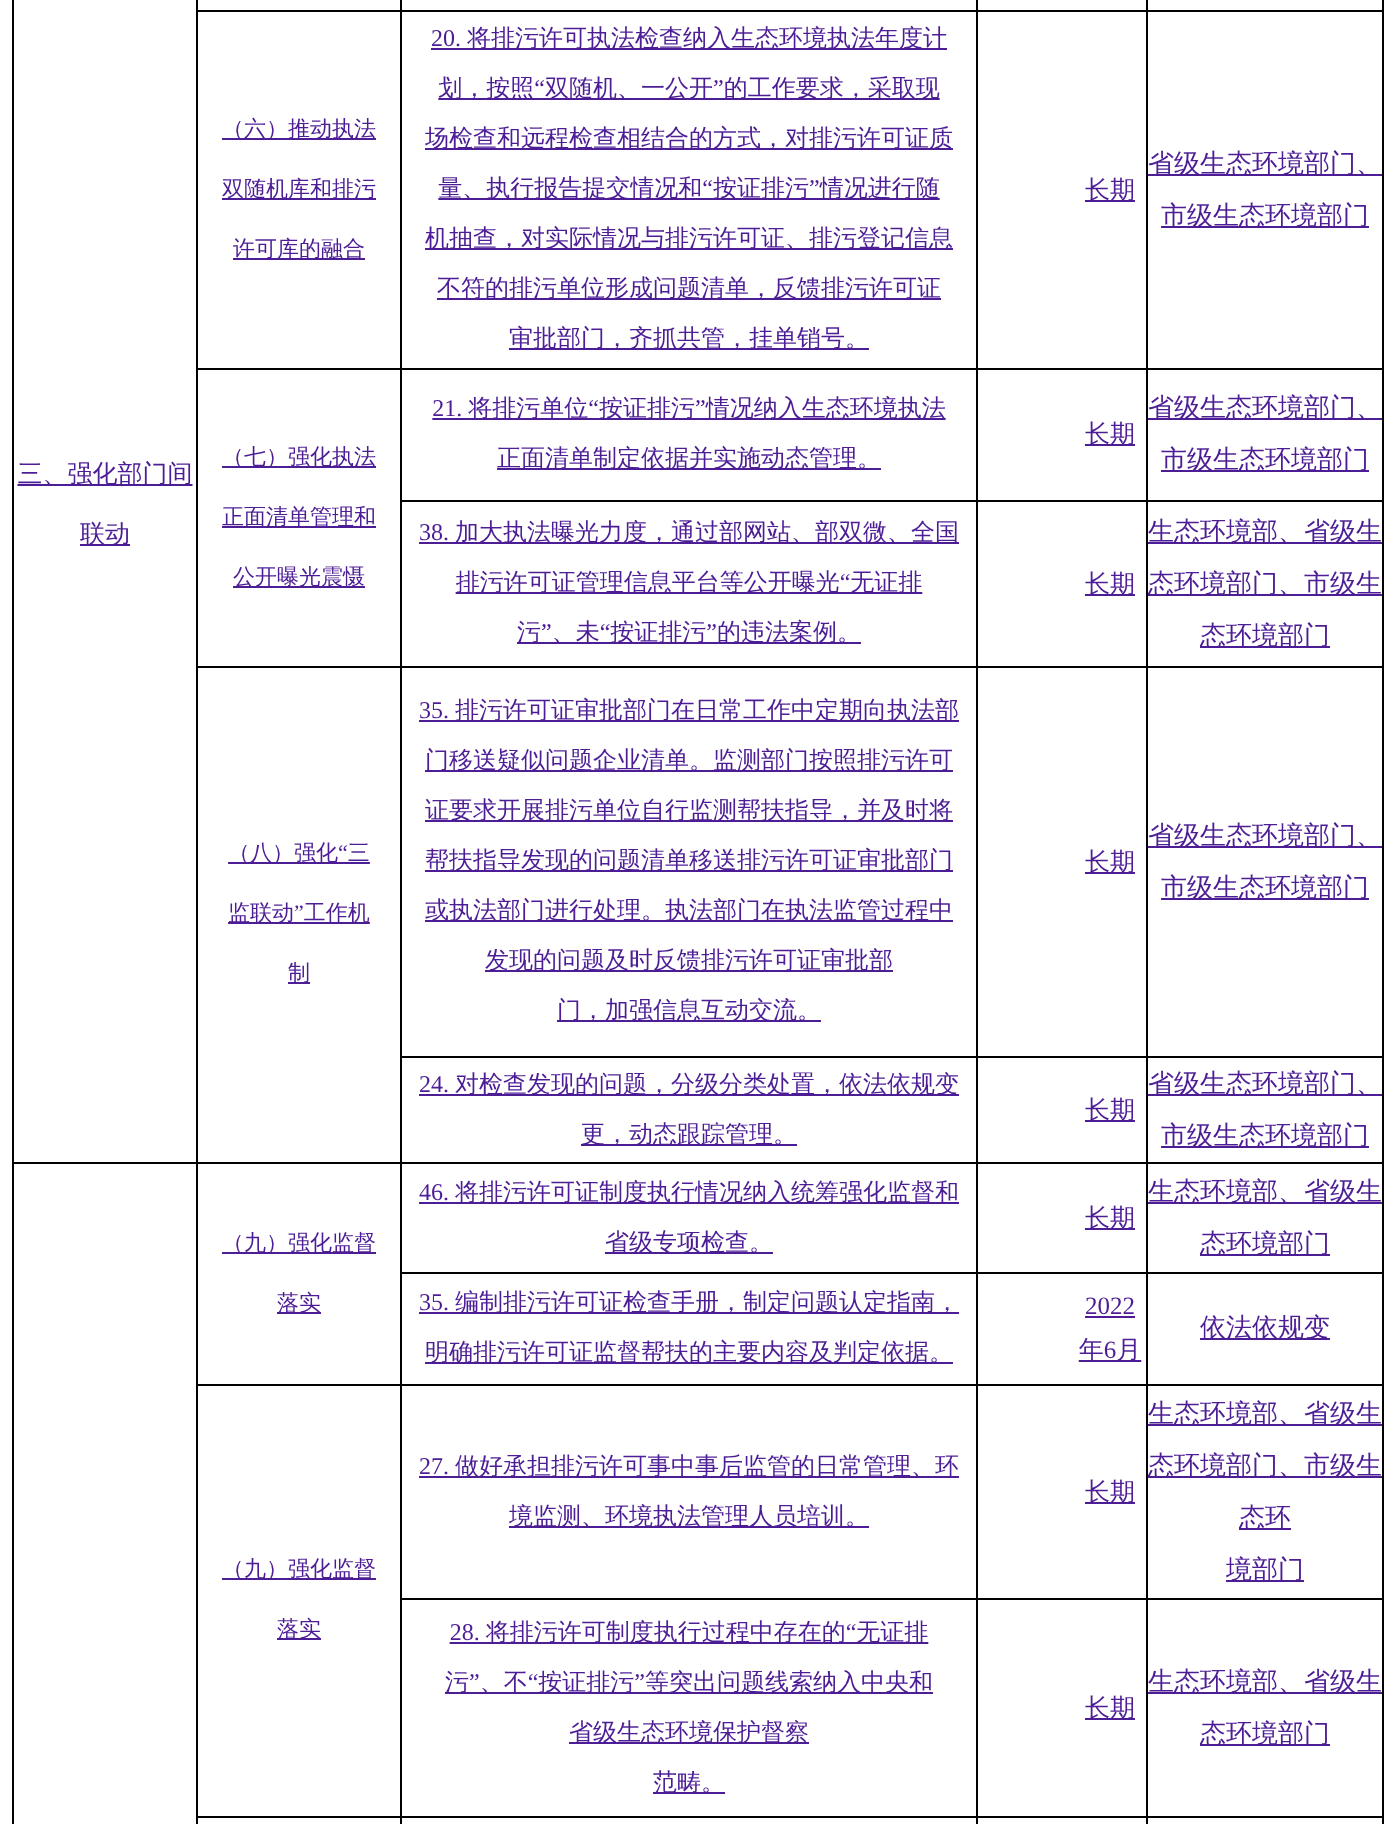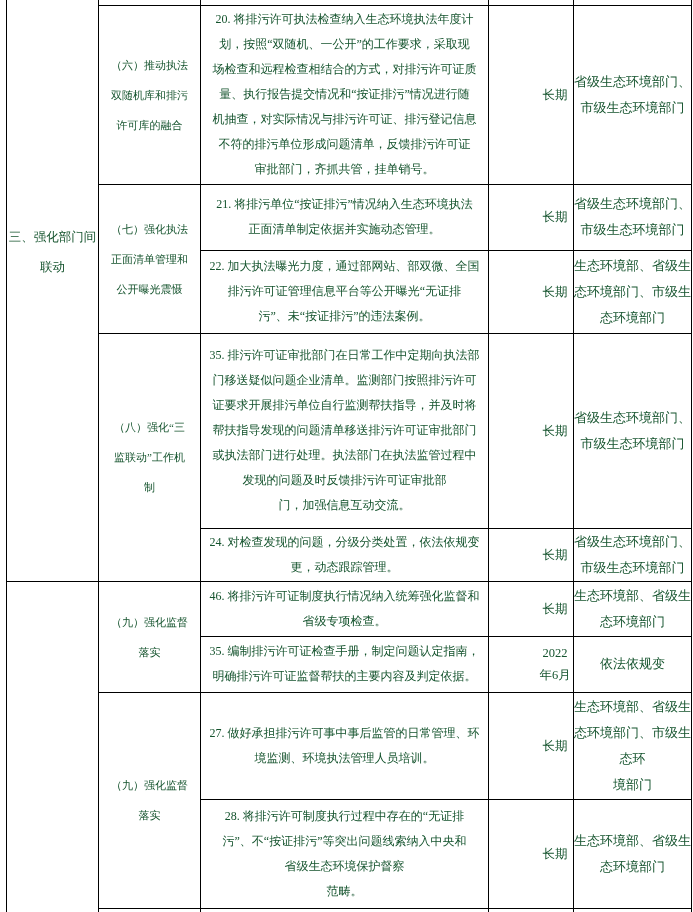--- a/index.html
+++ b/index.html
@@ -24,22 +24,23 @@
   col.w3 { width: 288px; }
   col.w4 { width: 85px; }
   col.w5 { width: 118px; }
   td {
     border: 1px solid #000000;
     padding: 0;
     margin: 0;
     text-align: center;
     vertical-align: middle;
     white-space: pre-line;
-    color: #14532d;
+    color: #4c1d95;
     overflow: hidden;
+    text-decoration: underline;
   }
   tr.top-row td { border-top: none; }
   tr.bottom-row td { border-bottom: none; }
   .c1 { font-size: 12.5px; line-height: 30px; }
   .c2 { font-size: 11px; line-height: 30px; }
   .c3 { font-size: 12px;   line-height: 25px; padding: 0 1px; }
   .c4 { font-size: 12.5px; line-height: 22px; padding-left: 48px; }
   .c5 { font-size: 13px; line-height: 26px; }
   td.sect { padding-bottom: 76px; margin-left: 20px; }
 </style>
@@ -86,21 +87,21 @@
 正面清单管理和
 公开曝光震慑</td>
         <td class="c3">21. 将排污单位“按证排污”情况纳入生态环境执法
 正面清单制定依据并实施动态管理。</td>
         <td class="c4">长期</td>
         <td class="c5">省级生态环境部门、
 市级生态环境部门</td>
       </tr>
 
       <tr style="height:83px">
-        <td class="c3">22. 加大执法曝光力度，通过部网站、部双微、全国
+        <td class="c3">38. 加大执法曝光力度，通过部网站、部双微、全国
 排污许可证管理信息平台等公开曝光“无证排
 污”、未“按证排污”的违法案例。</td>
         <td class="c4">长期</td>
         <td class="c5">生态环境部、省级生
 态环境部门、市级生
 态环境部门</td>
       </tr>
 
       <tr style="height:195px">
         <td class="c2" rowspan="2">（八）强化“三

